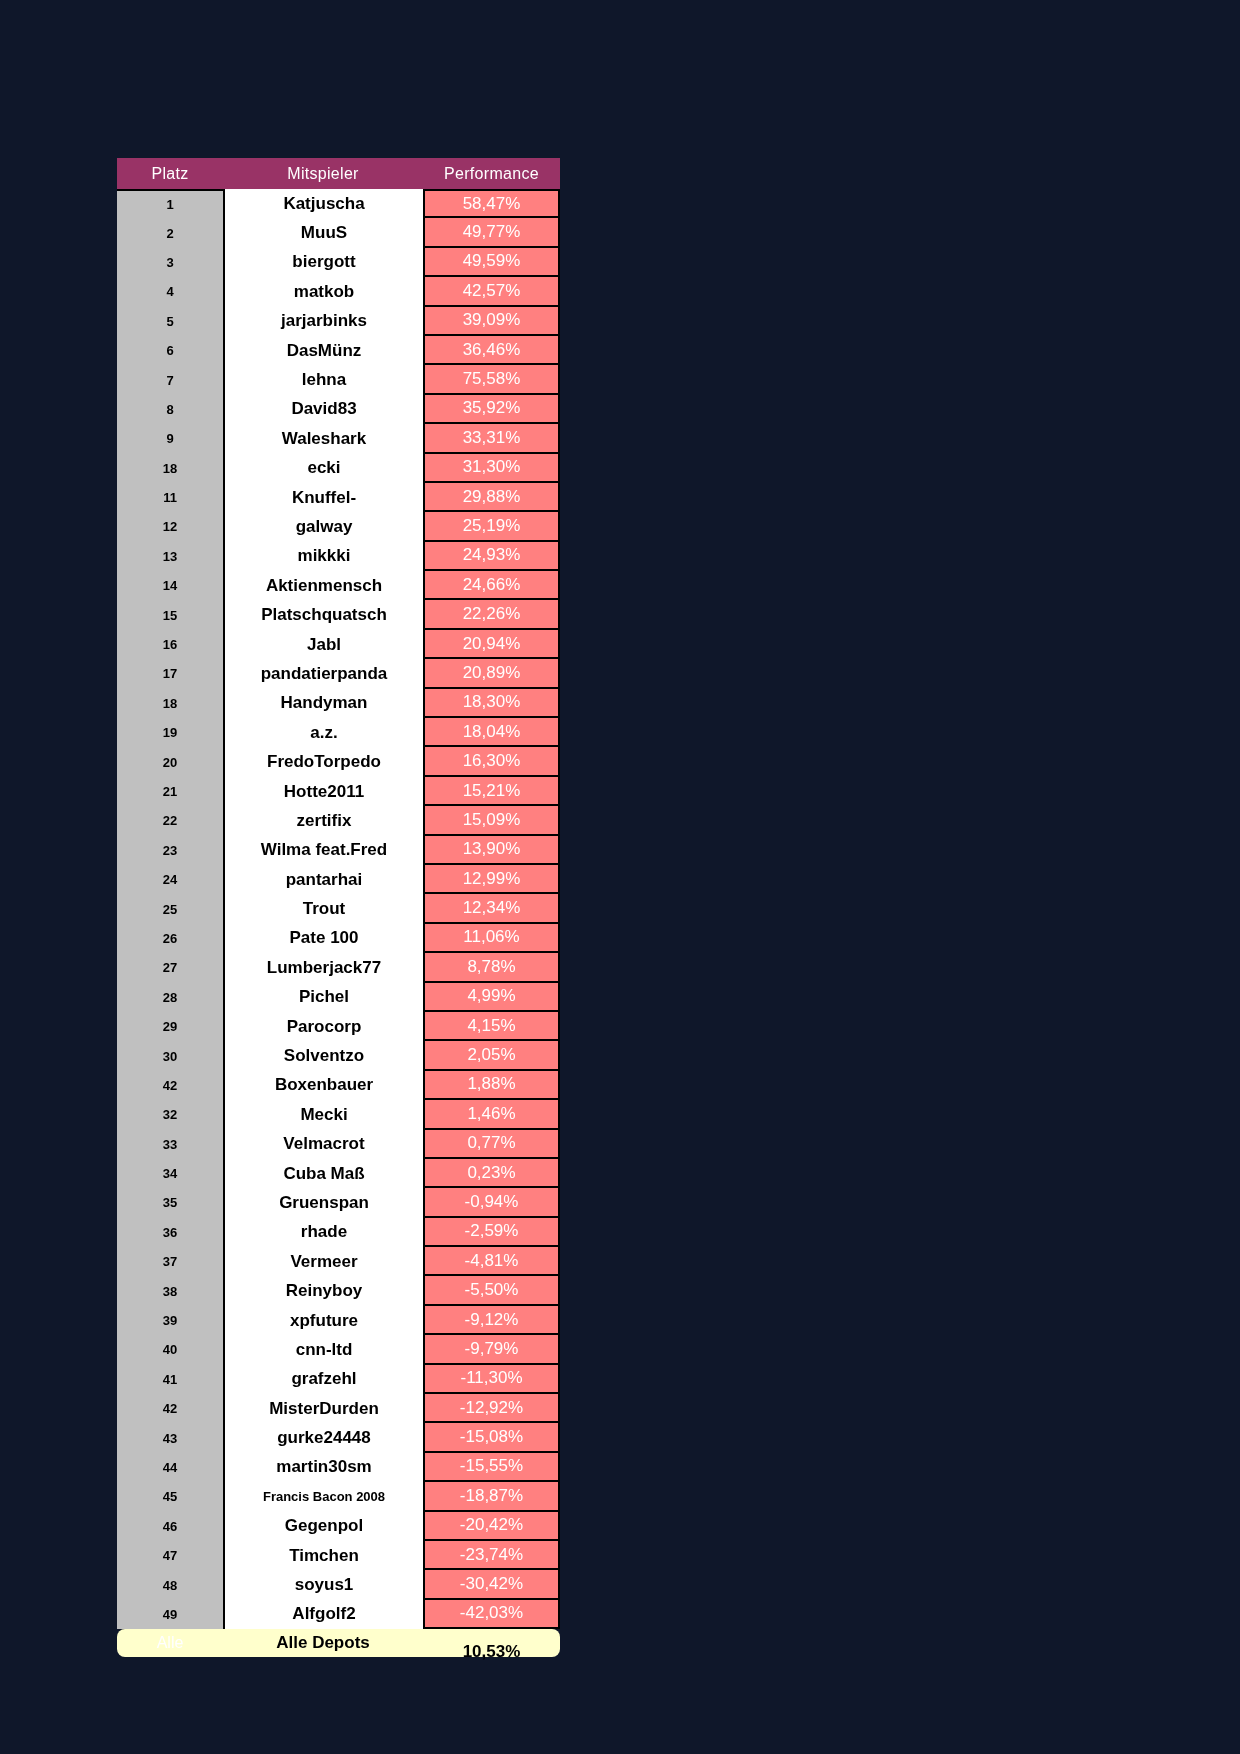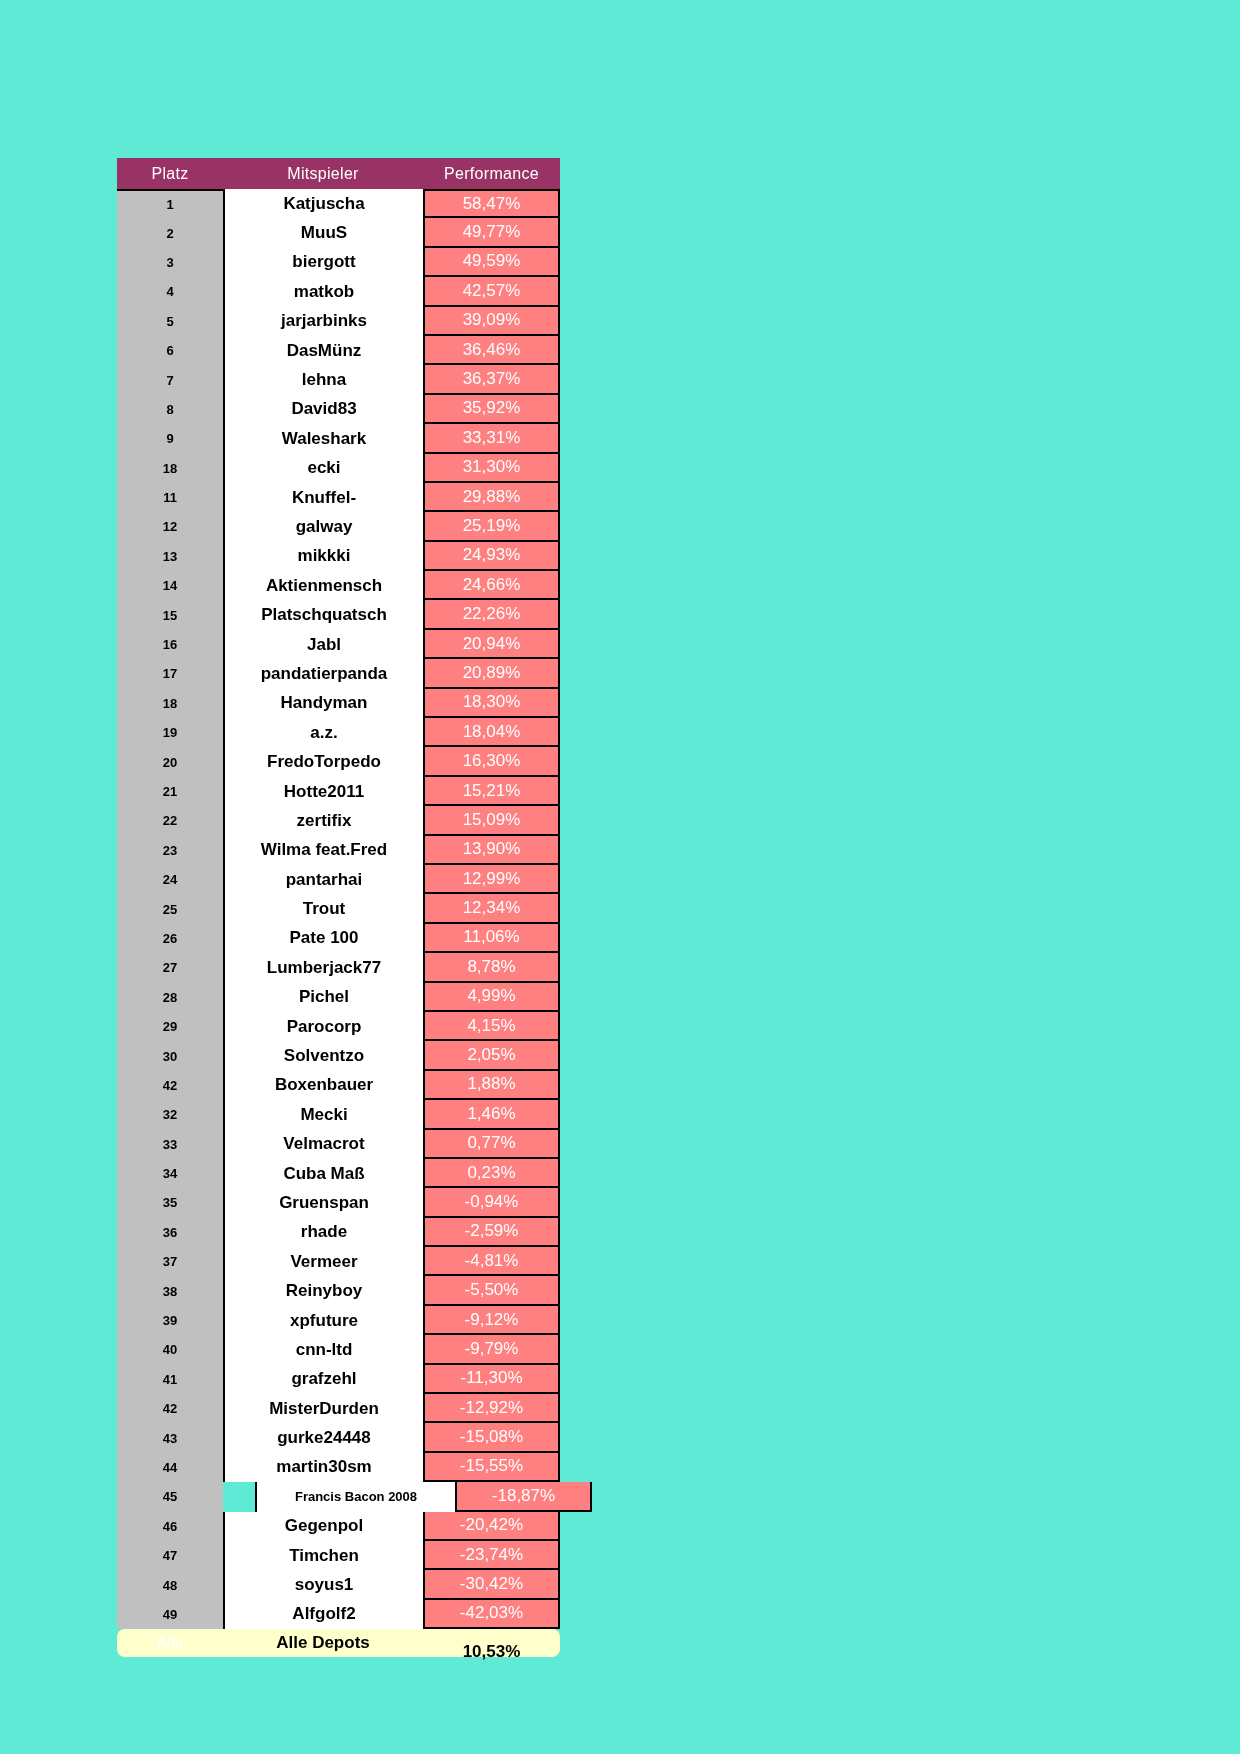--- a/index.html
+++ b/index.html
@@ -5,21 +5,21 @@
   html, body {
     margin: 0;
     padding: 0;
     background: #ffffff;
     font-family: "Liberation Sans", sans-serif;
   }
   .page {
     position: relative;
     width: 1240px;
     height: 1754px;
-    background: #5eead4;
+    background: #0f172a;
     overflow: hidden;
   }
   .ranking-table {
     position: absolute;
     left: 117px;
     top: 158px;
     width: 443px;
   }
   
   .thead {
@@ -54,21 +54,21 @@
   .trow:first-child .cell-rank { border-top: 2px solid #000; }
   .cell-player {
     width: 200px; flex: 0 0 200px;
     background: #ffffff;
     border-left: 2px solid #000000;
     box-sizing: border-box;
     display: flex; align-items: center; justify-content: center;
     font-size: 17px; font-weight: bold; color: #000000;
     white-space: nowrap;
   }
-  .cell-player.shrink { font-size: 13px; margin-left: 32px; }
+  .cell-player.shrink { font-size: 13px; }
   .cell-perf {
     width: 137px; flex: 0 0 137px;
     background: #ff8080;
     border: 2px solid #000000;
     border-top: none;
     box-sizing: border-box;
     display: flex; align-items: center; justify-content: center;
     font-size: 17px; font-weight: normal; color: #ffffff;
   }
   .trow:first-child .cell-perf { border-top: 2px solid #000000; }
@@ -135,21 +135,21 @@
           <div class="cell-perf">39,09%</div>
         </div>
         <div class="trow">
           <div class="cell-rank">6</div>
           <div class="cell-player">DasMünz</div>
           <div class="cell-perf">36,46%</div>
         </div>
         <div class="trow">
           <div class="cell-rank">7</div>
           <div class="cell-player">lehna</div>
-          <div class="cell-perf">36,37%</div>
+          <div class="cell-perf">75,58%</div>
         </div>
         <div class="trow">
           <div class="cell-rank">8</div>
           <div class="cell-player">David83</div>
           <div class="cell-perf">35,92%</div>
         </div>
         <div class="trow">
           <div class="cell-rank">9</div>
           <div class="cell-player">Waleshark</div>
           <div class="cell-perf">33,31%</div>

